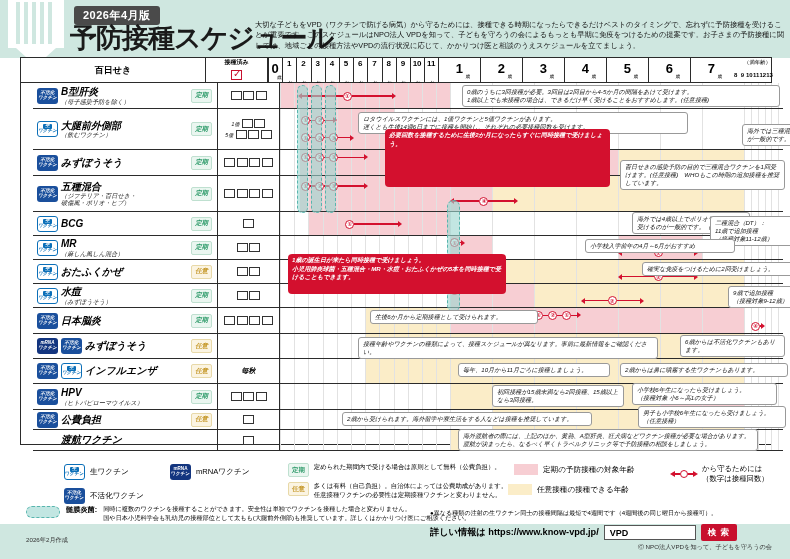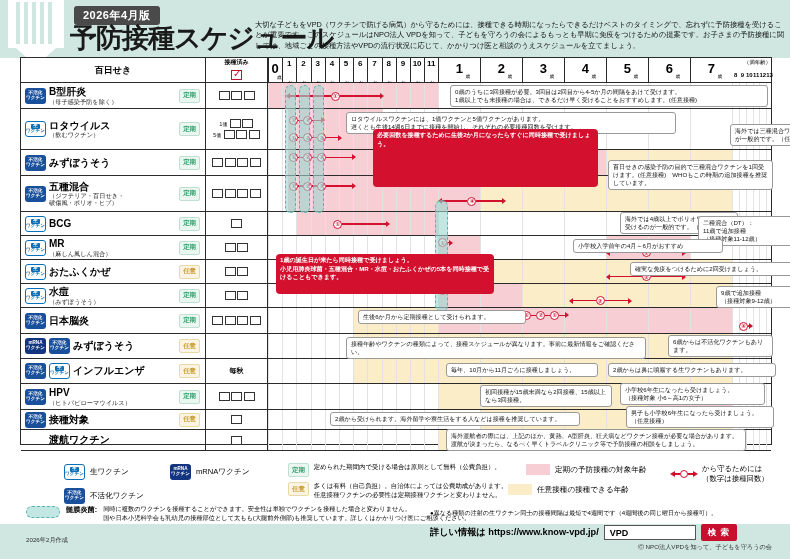--- a/index.html
+++ b/index.html
@@ -61,21 +61,21 @@
   .axis { position:absolute; left:247px; top:0; width:505px; height:25px; }
   .tick { position:absolute; top:0; height:25px; text-align:center; }
   .tick .num { font-size:8px; font-weight:bold; display:block; line-height:1; }
   .tick .big { font-size:13px; font-weight:bold; }
   .tick .sub { font-size:4.6px; display:block; line-height:1.0; letter-spacing:-0.3px; }
   .tick .vert { font-size:4.6px; line-height:1.0; writing-mode:vertical-rl; display:inline-block; }
   .tick-sep { position:absolute; top:0; width:1px; height:25px; background:#2b2b2b; }
   .agelbl { position:absolute; right:2px; top:1px; font-size:5.4px; }
 
   
-  .tbody { position:absolute; left:0; top:25px; width:100%; height:363px; }
+  .tbody { position:absolute; left:12px; top:25px; width:100%; height:363px;font-style:italic; }
   .row { position:relative; width:100%; border-bottom:1px solid #2b2b2b; }
   .row:last-child { border-bottom:none; }
   .vname { position:absolute; left:0; top:0; width:185px; height:100%;
            border-right:1.2px solid #2b2b2b; display:flex; align-items:center;
            padding-left:4px; gap:3px; }
   .vdone { position:absolute; left:185px; top:0; width:62px; height:100%;
            border-right:1.2px solid #2b2b2b; display:flex; flex-direction:column;
            align-items:center; justify-content:center; gap:2px; }
   .vplot { position:absolute; left:247px; top:0; width:505px; height:100%; overflow:hidden; }
 
@@ -299,21 +299,21 @@
             </div>
           </div>
         </div>
         <div class="row" style="height: 41px;">
           <div class="vname">
             <span class="chip live">
               <span class="t1">生</span>
               <span>ワクチン</span>
             </span>
             <span class="vtxt">
-              <span class="n1">ロタウイルス</span>
+              <span class="n1">大腿前外側部</span>
               <span class="n2" style="white-space:pre-line">（飲むワクチン）</span>
             </span>
             <span class="tag teiki">定期</span>
           </div>
           <div class="vdone">
             <span class="boxrow">
               <span class="pfx">1価</span>
               <span class="box"></span>
               <span class="box"></span>
             </span>
@@ -941,21 +941,21 @@
             </div>
           </div>
         </div>
         <div class="row" style="height: 20px;">
           <div class="vname">
             <span class="chip inact">
               <span>不活化</span>
               <span>ワクチン</span>
             </span>
             <span class="vtxt">
-              <span class="n1">接種対象</span>
+              <span class="n1">公費負担</span>
             </span>
             <span class="tag nini">任意</span>
           </div>
           <div class="vdone">
             <span class="boxrow">
               <span class="box"></span>
             </span>
           </div>
           <div class="vplot">
             <div class="band cream" style="left: 212.4px; width: 252px;"></div>
@@ -1090,21 +1090,21 @@
     <div class="lg-item" style="left:268px; top:11px; align-items:flex-start;">
       <span class="tag teiki" style="margin:0;">定期</span>
       <span class="lg-note" style="position:static; width:260px;">定められた期間内で受ける場合は原則として無料（公費負担）。</span>
     </div>
     <div class="lg-item" style="left:268px; top:30px; align-items:flex-start;">
       <span class="tag nini" style="margin:0;">任意</span>
       <span class="lg-note" style="position:static; width:260px; white-space:pre-line;">多くは有料（自己負担）。自治体によっては公費助成があります。
 任意接種ワクチンの必要性は定期接種ワクチンと変わりません。</span>
     </div>
 
-    <div class="lg-item" style="left:500px; top:12px;padding-left:6px;">
+    <div class="lg-item" style="left:488px; top:12px;padding-left:6px;">
       <span class="lg-sw pink"></span>
       <span>定期の予防接種の対象年齢</span>
     </div>
     <div class="lg-item" style="left:488px; top:32px;">
       <span class="lg-sw cream"></span>
       <span>任意接種の接種できる年齢</span>
     </div>
 
     <div class="arrow-legend" style="left:650px; top:12px;">
       <span style="display:flex;align-items:center;">

